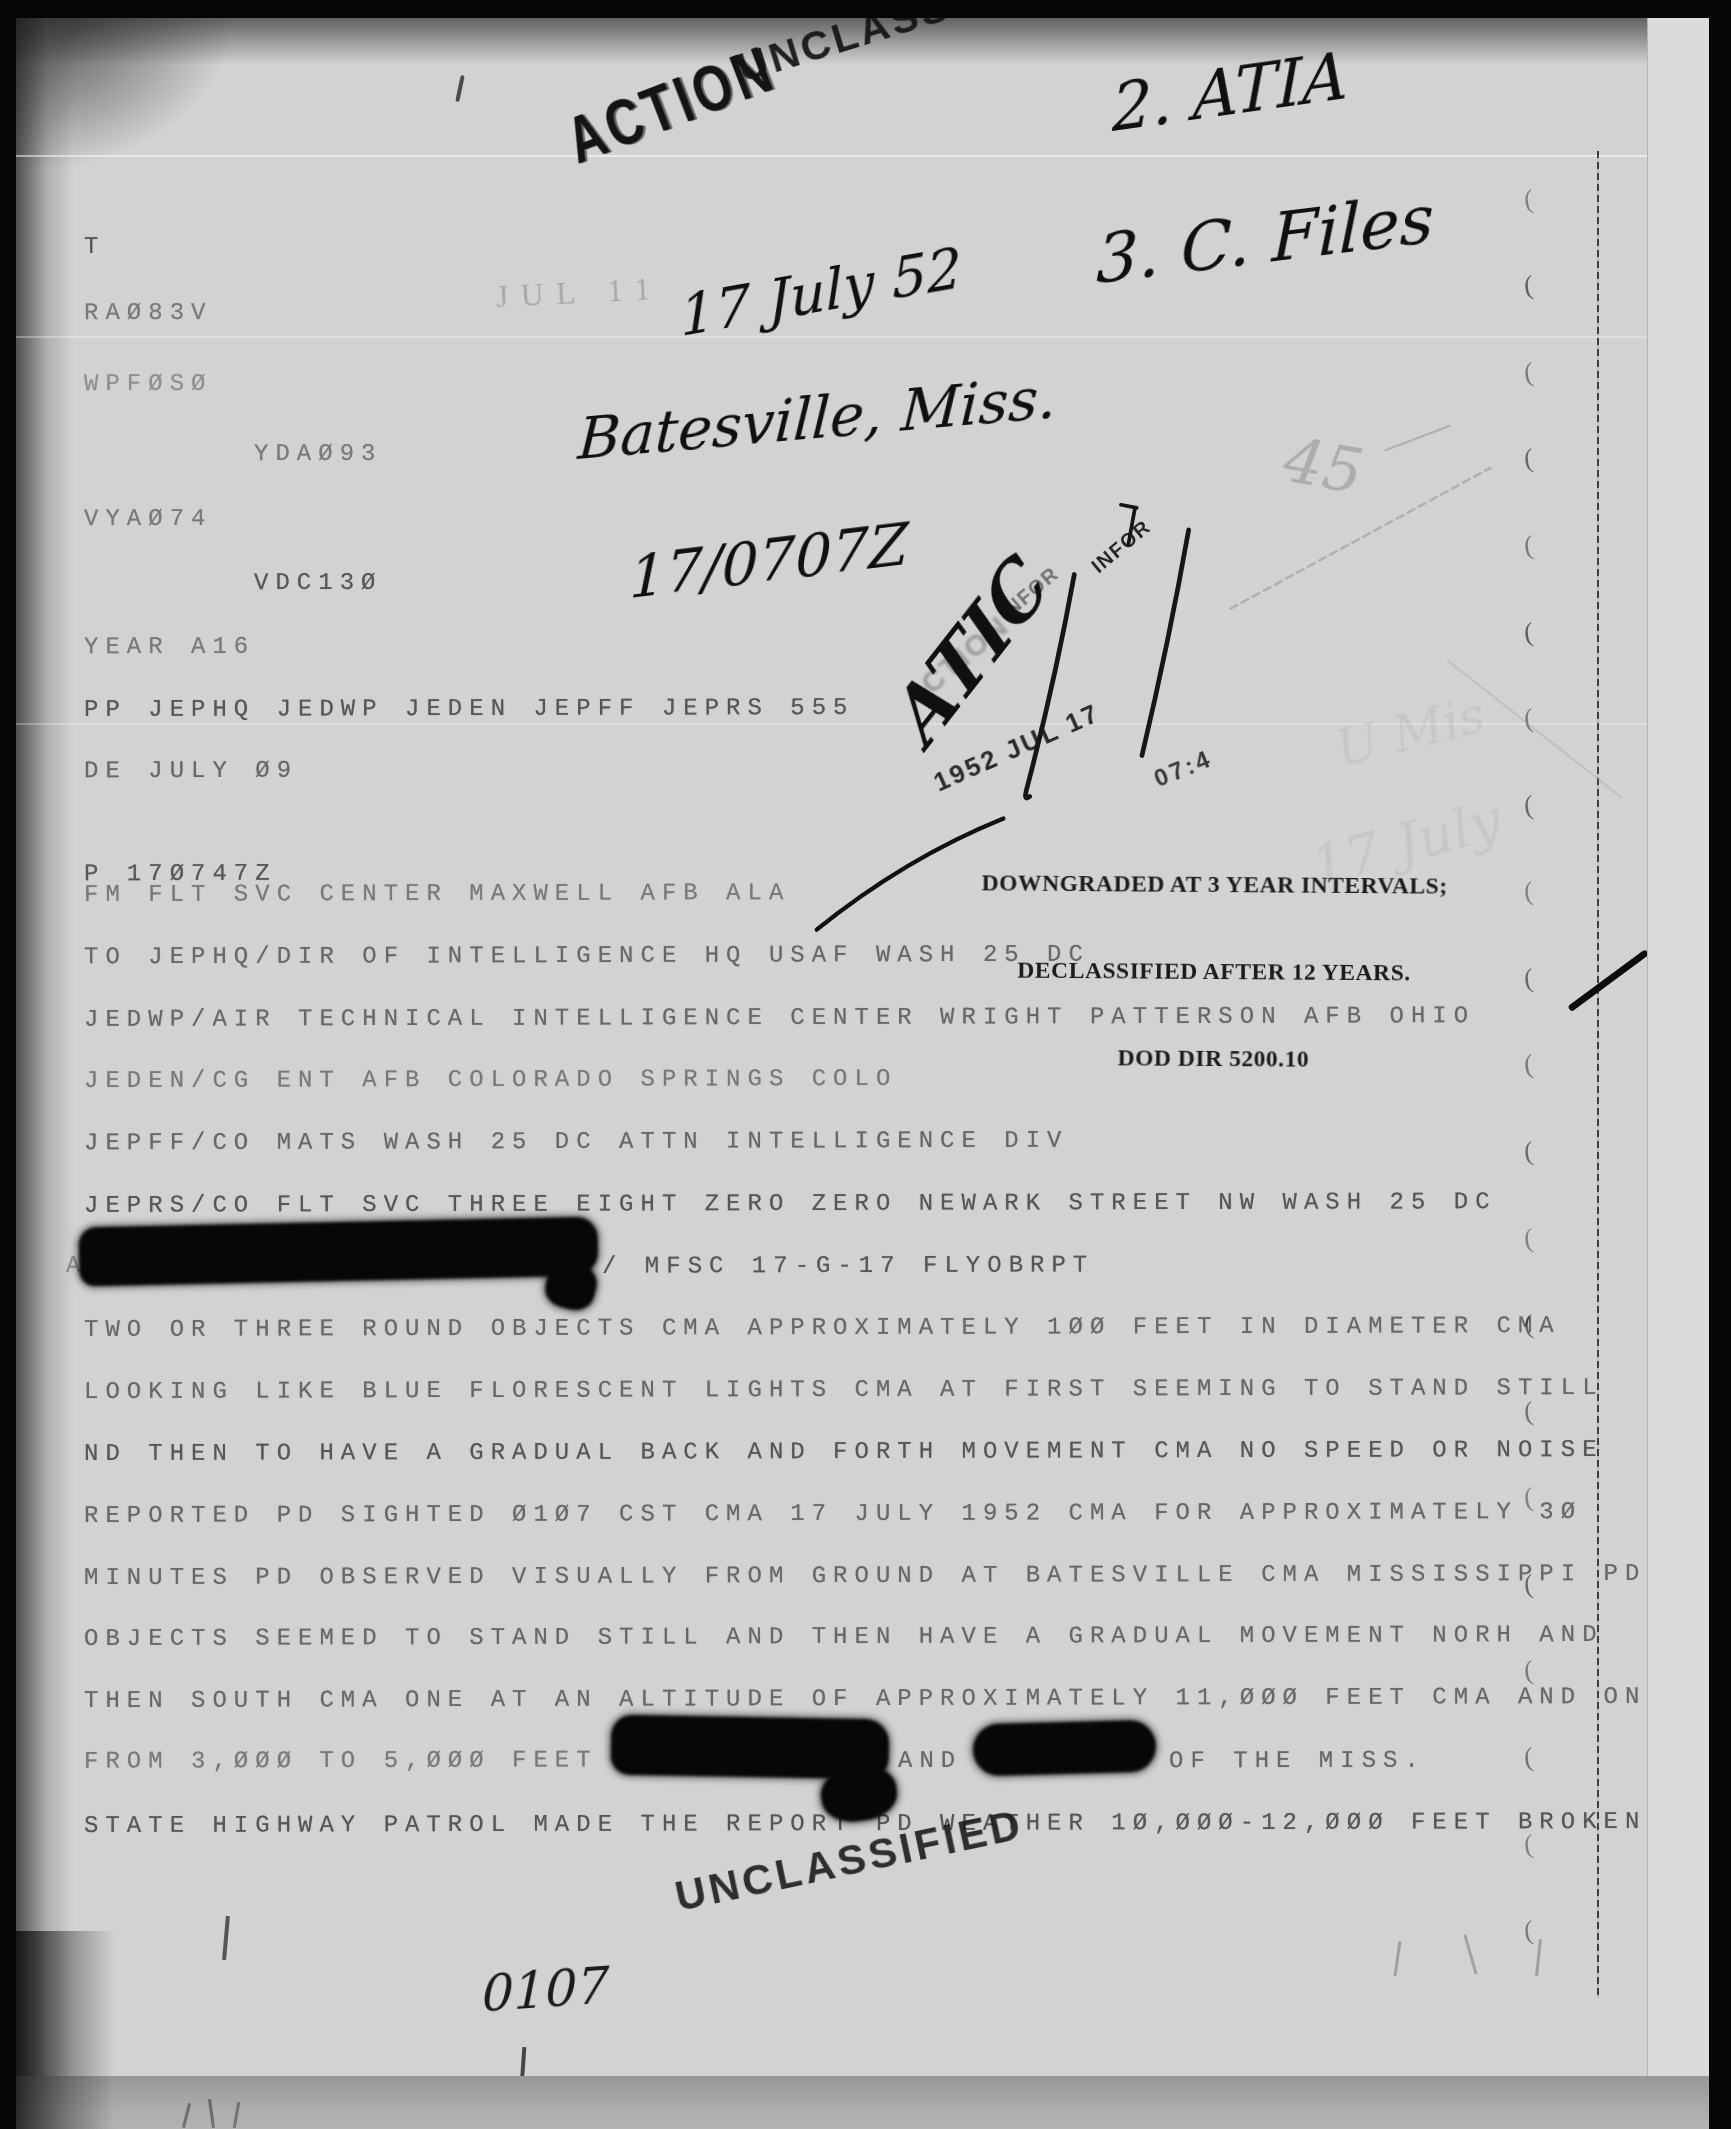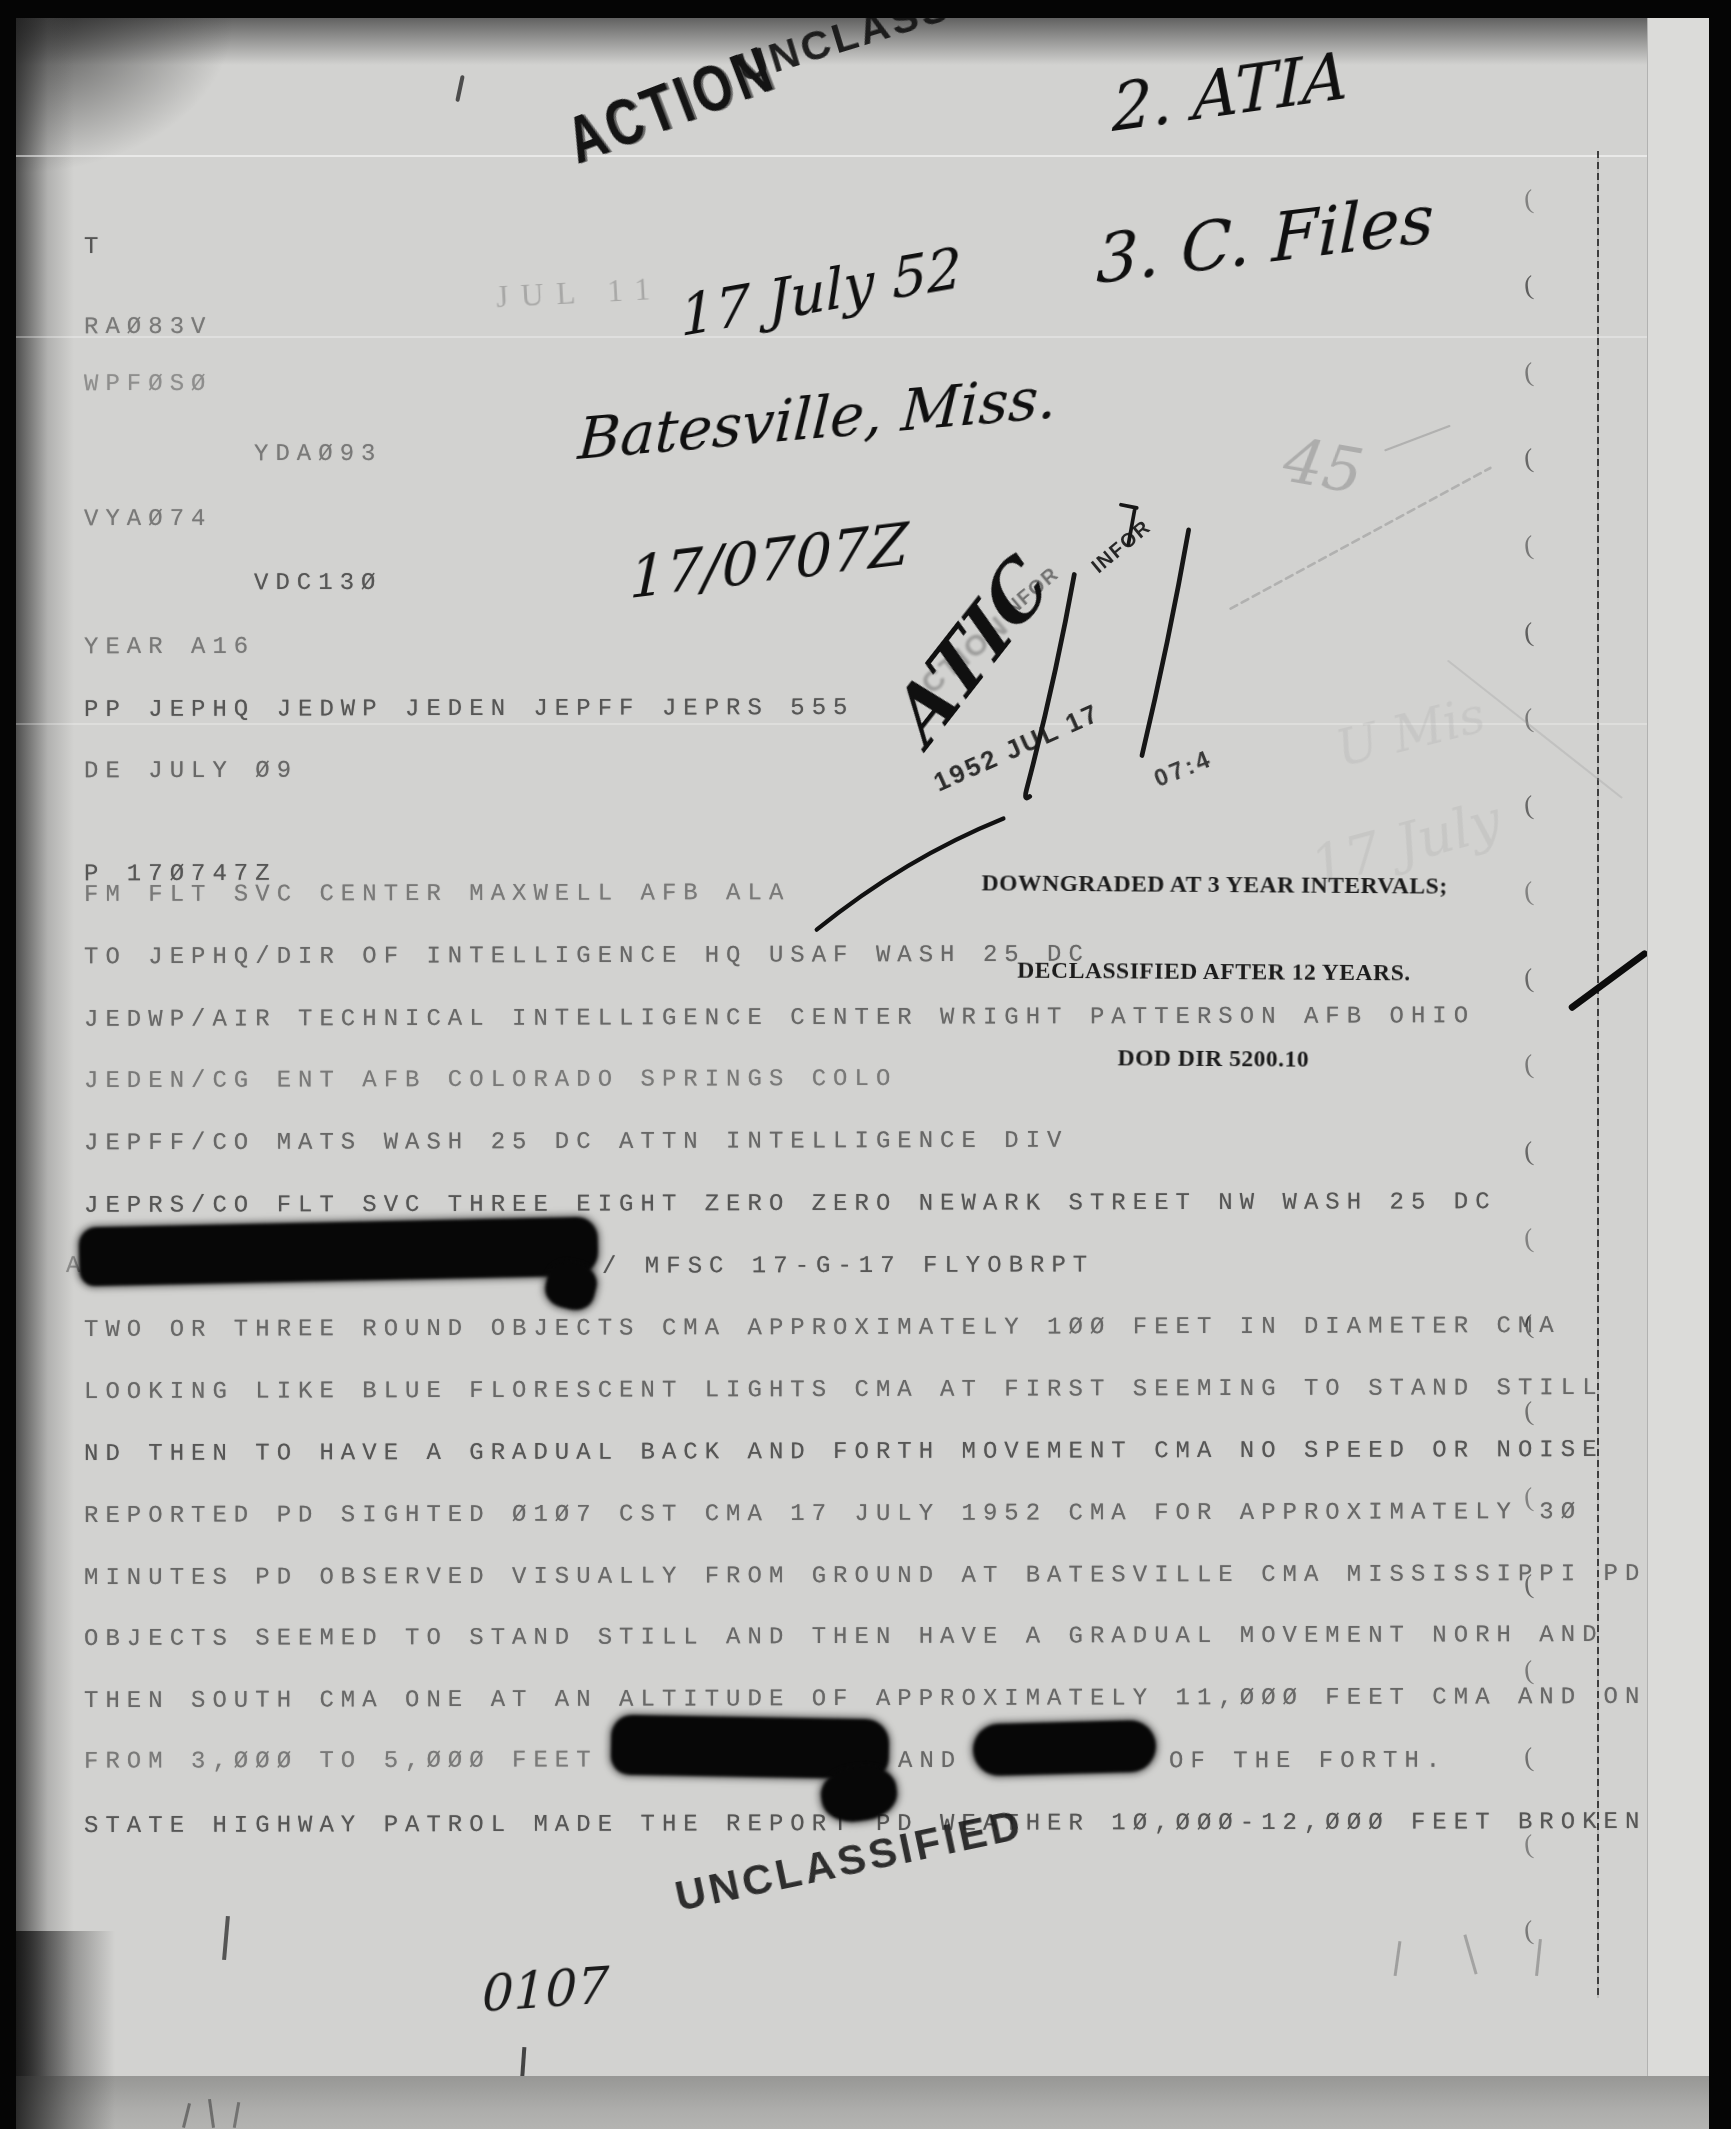--- a/index.html
+++ b/index.html
@@ -131,21 +131,21 @@
   <span class="mmark" style="top:1309px;opacity:.6">(</span>
   <span class="mmark" style="top:1396px;opacity:.55">(</span>
   <span class="mmark" style="top:1482px;opacity:.45">(</span>
   <span class="mmark" style="top:1569px;opacity:.6">(</span>
   <span class="mmark" style="top:1655px;opacity:.5">(</span>
   <span class="mmark" style="top:1742px;opacity:.55">(</span>
   <span class="mmark" style="top:1829px;opacity:.45">(</span>
   <span class="mmark" style="top:1915px;opacity:.5">(</span>
 
   <div class="tline o7" style="top:233px">T</div>
-  <div class="tline o5" style="top:313px">RAØ83V</div>
+  <div class="tline o5" style="top:299px">RAØ83V</div>
   <div class="tline o4" style="top:370px">WPFØSØ</div>
   <div class="tline o5 ind" style="top:440px">YDAØ93</div>
   <div class="tline o5" style="top:505px">VYAØ74</div>
   <div class="tline o7 ind" style="top:569px">VDC13Ø</div>
   <div class="tline o5" style="top:633px">YEAR A16</div>
   <div class="tline o7" style="top:695px">PP JEPHQ JEDWP JEDEN JEPFF JEPRS 555</div>
   <div class="tline o6" style="top:757px">DE JULY Ø9</div>
   <div class="tline o7" style="top:860px">P 17Ø747Z</div>
   <div class="tline o5" style="top:880px">FM FLT SVC CENTER MAXWELL AFB ALA</div>
   <div class="tline o6" style="top:942px">TO JEPHQ/DIR OF INTELLIGENCE HQ USAF WASH 25 DC</div>
@@ -165,21 +165,21 @@
   <div class="tline o6" style="top:1500px">REPORTED PD SIGHTED Ø1Ø7 CST CMA 17 JULY 1952 CMA FOR APPROXIMATELY 3Ø</div>
   <div class="tline o6" style="top:1562px">MINUTES PD OBSERVED VISUALLY FROM GROUND AT BATESVILLE CMA MISSISSIPPI PD</div>
   <div class="tline o6" style="top:1623px">OBJECTS SEEMED TO STAND STILL AND THEN HAVE A GRADUAL MOVEMENT NORH AND</div>
   <div class="tline o6" style="top:1685px">THEN SOUTH CMA ONE AT AN ALTITUDE OF APPROXIMATELY 11,ØØØ FEET CMA AND ONE</div>
 
   <div class="tline o5" style="top:1747px">FROM 3,ØØØ TO 5,ØØØ FEET</div>
   <div class="redact" id="red2a"></div>
   <div class="redact" id="red2a-drip"></div>
   <div class="tline o6" style="top:1747px;left:898px">AND</div>
   <div class="redact" id="red2b"></div>
-  <div class="tline o6" style="top:1747px;left:1169px">OF THE FORTH.</div>
+  <div class="tline o6" style="top:1747px;left:1169px">OF THE MISS.</div>
 
   <div class="tline o7" style="top:1810px">STATE HIGHWAY PATROL MADE THE REPORT PD WEATHER 1Ø,ØØØ-12,ØØØ FEET BROKEN</div>
 
   <div class="stamp" id="st-action">ACTION</div>
   <div class="stamp" id="st-unc-top">UNCLASSIFIED</div>
   <div class="stamp" id="st-action-ghost">ACTION</div>
   <div class="stamp" id="st-infor-a">INFOR</div>
   <div class="stamp" id="st-infor-b">INFOR</div>
   <div class="stamp" id="st-jul-faint">JUL 11</div>
   <div class="stamp" id="st-atic-date">1952 JUL 17</div>

